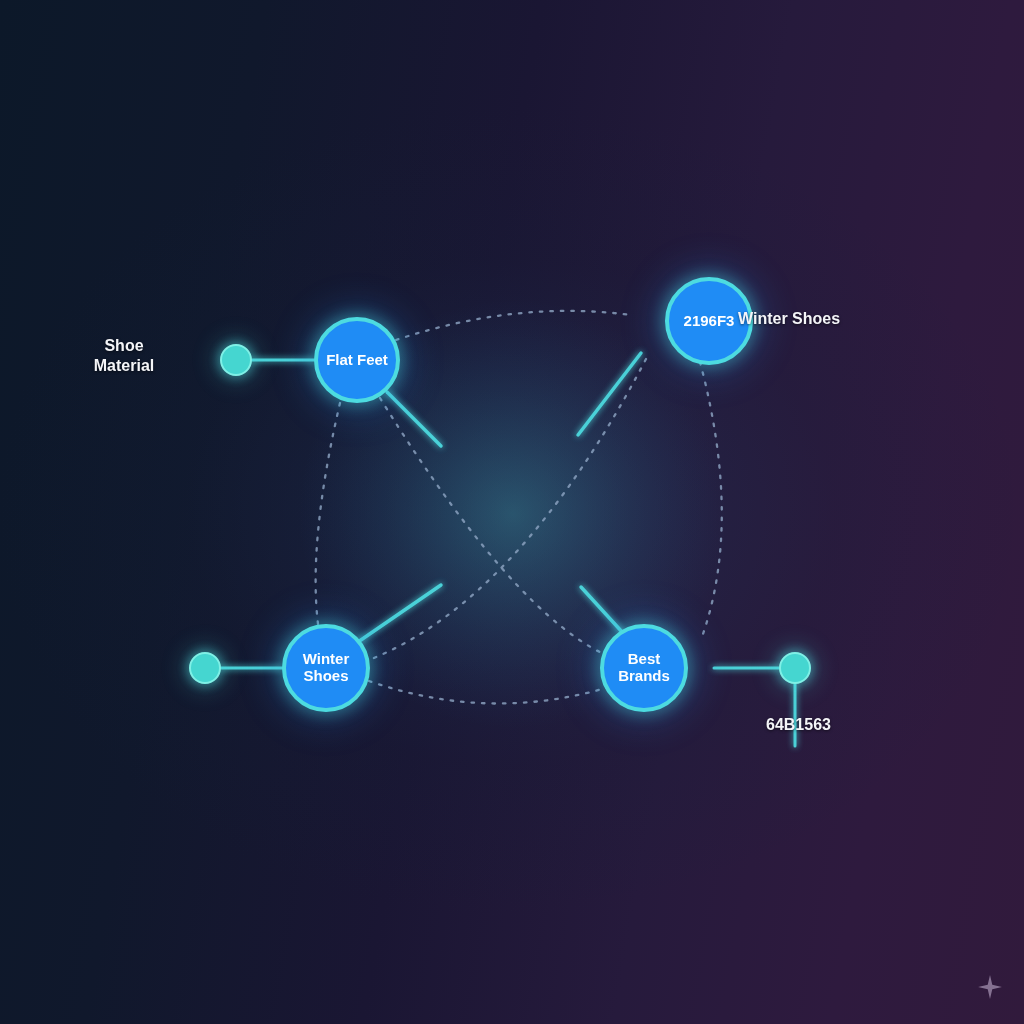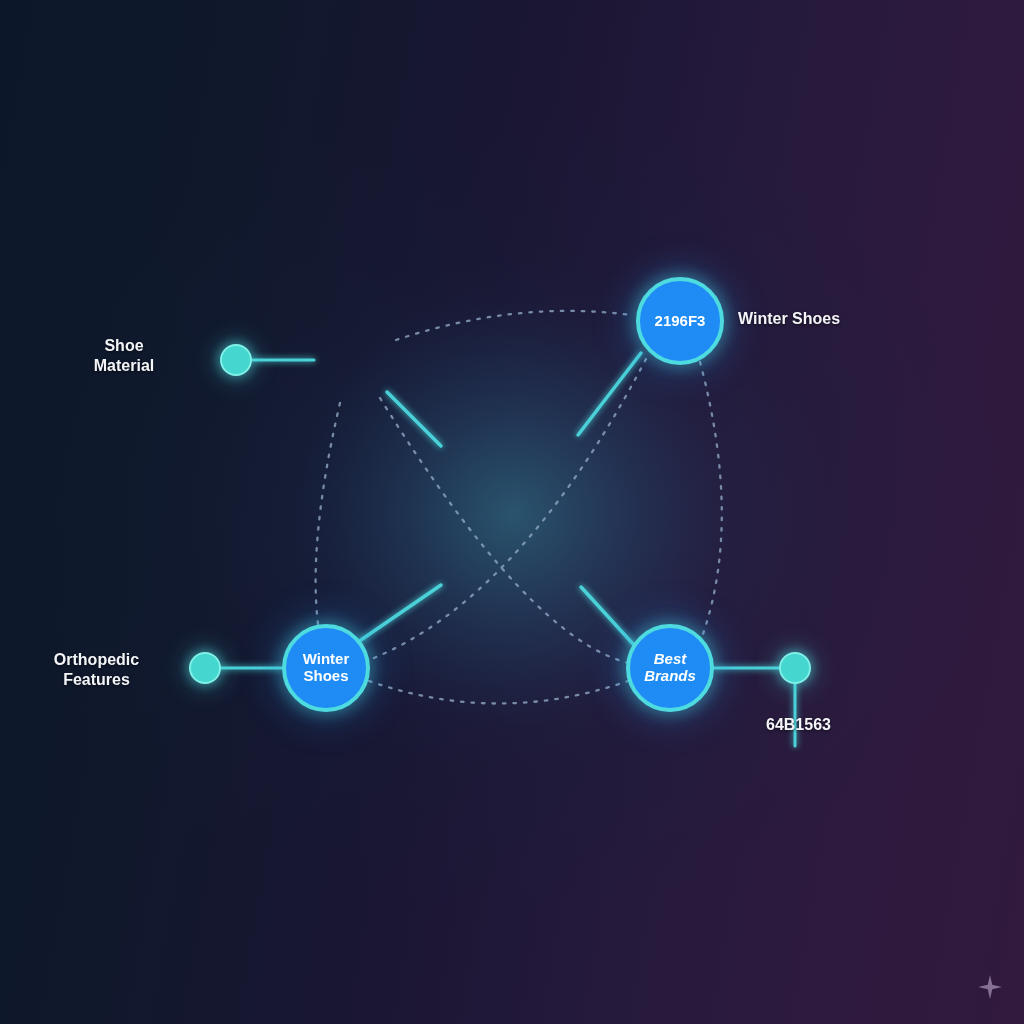--- a/index.html
+++ b/index.html
@@ -127,46 +127,48 @@
 
     <g stroke="#4ddbe0" stroke-width="3" stroke-linecap="round" filter="url(#edgeGlow)" opacity="0.95">
       <line x1="252" y1="360" x2="314" y2="360"></line>
       <line x1="221" y1="668" x2="282" y2="668"></line>
       <line x1="714" y1="668" x2="779" y2="668"></line>
       <line x1="795" y1="684" x2="795" y2="746"></line>
     </g>
   </svg>
 
 
+  <div class="node node-branch" style="left:314px; top:317px; width:86px; height:86px;">
+    <span>Flat
+Feet</span>
+  </div>
 
-  <div class="node node-branch" style="left:636px; top:277px; width:88px; height:88px;">
+  <div class="node node-branch" style="left:665px; top:277px; width:88px; height:88px;">
     <span>2196F3</span>
   </div>
 
   <div class="node node-branch" style="left:282px; top:624px; width:88px; height:88px;">
     <span>Winter
 Shoes</span>
   </div>
 
-  <div class="node node-branch" style="left:626px; top:624px; width:88px; height:88px;font-style:italic;">
+  <div class="node node-branch" style="left:600px; top:624px; width:88px; height:88px;">
     <span>Best
 Brands</span>
   </div>
 
   <div class="node node-dot" style="left:220px; top:344px; width:32px; height:32px;"></div>
 
   <div class="node node-dot" style="left:189px; top:652px; width:32px; height:32px;"></div>
 
   <div class="node node-dot" style="left:779px; top:652px; width:32px; height:32px;"></div>
 
   <div class="label label-right" style="left:44px; top:336px; width:160px;">Shoe
 Material</div>
 
-  <div class="label label-right" style="left:20px; top:650px; width:153px;">Orthopedic
-Features</div>
 
   <div class="label label-left" style="left:738px; top:309px; width:190px;">Winter Shoes</div>
 
   <div class="label label-left" style="left:766px; top:715px; width:160px;">64B1563</div>
 
   <svg id="sparkle" style="left:977px; top:974px;" viewBox="0 0 24 24">
     <path d="M12 1 L14.1 9.9 L23 12 L14.1 14.1 L12 23 L9.9 14.1 L1 12 L9.9 9.9 Z" fill="#b9a8c6" opacity="0.62"></path>
   </svg>
 
 </div>

